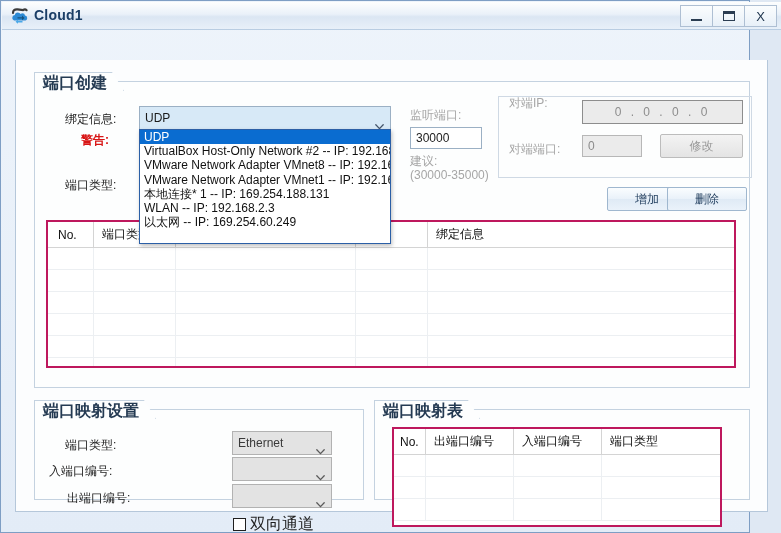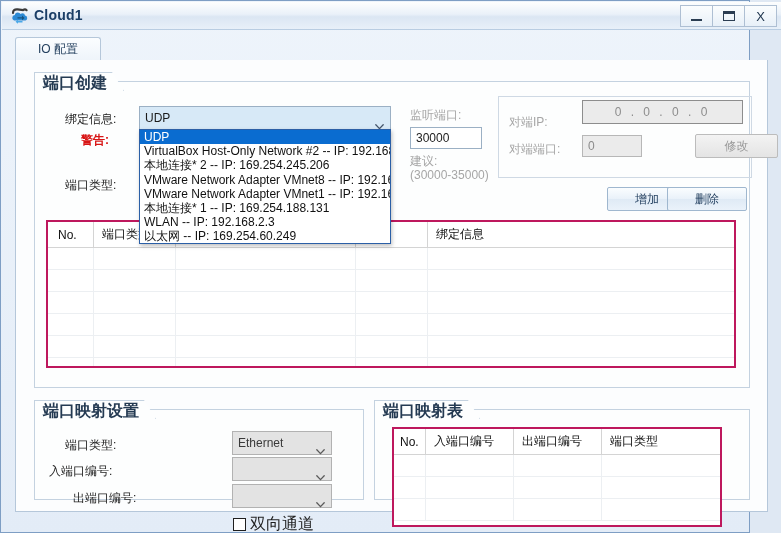--- a/index.html
+++ b/index.html
@@ -100,21 +100,21 @@
   }
   .btn{
     position:absolute;box-sizing:border-box;
     background:linear-gradient(180deg,#fafdff 0%,#e9f1f9 50%,#dfeaf5 51%,#eaf2fa 100%);
     border:1px solid #9fb7cf;border-radius:2px;
     color:#1f3c5c;font-size:12px;
     display:flex;align-items:center;justify-content:center;
   }
   .btn.disabled{
     background:linear-gradient(180deg,#f3f3f3 0%,#e4e4e4 100%);
-    border-color:#bcbcbc;color:#9a9a9a;margin-left:35px;
+    border-color:#bcbcbc;color:#9a9a9a;
   }
   .combo{
     position:absolute;box-sizing:border-box;
     border:1px solid #9bb0c4;background:#d7e9f7;
     height:24px;line-height:22px;padding:0 22px 0 5px;
     font-size:12px;color:#1b1b1b;
   }
   .combo .arrow{
     position:absolute;right:6px;top:8px;width:9px;height:6px;
   }
@@ -177,24 +177,20 @@
       <div class="winbtn">
           <i class="mini"></i>
         </div>
       <div class="winbtn">
           <i class="maxi"></i>
         </div>
       <div class="winbtn">X</div>
     </div>
   </div>
 
-  <div class="tabstrip">
-    <div class="tabline"></div>
-    <div class="tab">IO 配置</div>
-  </div>
 
   <div class="tabpanel">
 
     <div class="group" style="left:18px;top:12px;width:716px;height:316px;">
       <div class="gborder"></div>
       <div class="gtitle">端口创建</div>
       <div class="gbody">
 
         <div class="lbl" style="left:30px;top:29px;">绑定信息:</div>
         <div class="lbl warn" style="left:46px;top:50px;">警告:</div>
@@ -205,35 +201,34 @@
           <span class="arrow">
             <svg width="9" height="6" viewBox="0 0 9 6">
                 <path d="M0.8 0.8 L4.5 4.6 L8.2 0.8" fill="none" stroke="#44556b" stroke-width="1.3" stroke-linecap="round"></path>
               </svg>
           </span>
         </div>
 
         <div class="droplist" style="left:104px;top:47px;width:252px;height:115px;">
           <div class="dropitem sel">UDP</div>
           <div class="dropitem">VirtualBox Host-Only Network #2 -- IP: 192.168.56.1</div>
-          <div class="dropitem">本地连接* 2 -- IP: 169.254.245.206</div>
           <div class="dropitem">VMware Network Adapter VMnet8 -- IP: 192.168.17.1</div>
           <div class="dropitem">VMware Network Adapter VMnet1 -- IP: 192.168.16.1</div>
           <div class="dropitem">本地连接* 1 -- IP: 169.254.188.131</div>
           <div class="dropitem">WLAN -- IP: 192.168.2.3</div>
           <div class="dropitem">以太网 -- IP: 169.254.60.249</div>
         </div>
 
         <div class="lbl dim" style="left:375px;top:25px;">监听端口:</div>
         <input class="tinput" style="left: 375px; top: 45px; width: 72px;" value="30000">
         <div class="lbl dim" style="left:375px;top:71px;">建议:</div>
         <div class="lbl dim" style="left:375px;top:86px;">(30000-35000)</div>
 
         <div style="position:absolute;left:463px;top:14px;width:254px;height:82px;border:1px solid #cfd9e4;box-sizing:border-box;"></div>
-        <div class="lbl dim" style="left:474px;top:32px;">对端IP:</div>
+        <div class="lbl dim" style="left:474px;top:13px;">对端IP:</div>
         <div class="ipfield" style="left:547px;top:18px;width:161px;height:24px;">0 . 0 . 0 . 0</div>
         <div class="lbl dim" style="left:474px;top:59px;">对端端口:</div>
         <input class="tinput disabled" style="left: 547px; top: 53px; width: 60px;" value="0">
         <div class="btn disabled" style="left:625px;top:52px;width:83px;height:24px;">修改</div>
 
         <div class="btn" style="left:572px;top:105px;width:80px;height:24px;">增加</div>
         <div class="btn" style="left:632px;top:105px;width:80px;height:24px;">删除</div>
 
         <div class="tbl" style="left:11px;top:138px;width:690px;height:148px;">
           <div class="thead">
@@ -307,21 +302,21 @@
         <div class="lbl" style="left:14px;top:53px;">入端口编号:</div>
         <div class="combo grey empty" style="left:197px;top:47px;width:100px;">
           <span></span>
           <span class="arrow">
             <svg width="9" height="6" viewBox="0 0 9 6">
                 <path d="M0.8 0.8 L4.5 4.6 L8.2 0.8" fill="none" stroke="#5a5a5a" stroke-width="1.3" stroke-linecap="round"></path>
               </svg>
           </span>
         </div>
 
-        <div class="lbl" style="left:38px;top:80px;">出端口编号:</div>
+        <div class="lbl" style="left:32px;top:80px;">出端口编号:</div>
         <div class="combo grey empty" style="left:197px;top:74px;width:100px;">
           <span></span>
           <span class="arrow">
             <svg width="9" height="6" viewBox="0 0 9 6">
                 <path d="M0.8 0.8 L4.5 4.6 L8.2 0.8" fill="none" stroke="#5a5a5a" stroke-width="1.3" stroke-linecap="round"></path>
               </svg>
           </span>
         </div>
 
         <div class="chk" style="left:198px;top:104px;">
@@ -332,22 +327,22 @@
       </div>
     </div>
 
     <div class="group" style="left:358px;top:340px;width:376px;height:100px;">
       <div class="gborder"></div>
       <div class="gtitle">端口映射表</div>
       <div class="gbody">
         <div class="tbl" style="left:17px;top:17px;width:330px;height:100px;">
           <div class="thead">
             <div class="th" style="width:32px;padding-left:6px;">No.</div>
+            <div class="th" style="width:88px;">出端口编号</div>
             <div class="th" style="width:88px;">入端口编号</div>
-            <div class="th" style="width:88px;">出端口编号</div>
             <div class="th" style="flex:1;">端口类型</div>
           </div>
           <div class="trow">
             <div class="td" style="width:32px;"></div>
               <div class="td" style="width:88px;"></div>
             <div class="td" style="width:88px;"></div>
               <div class="td" style="flex:1;"></div>
           </div>
           <div class="trow">
             <div class="td" style="width:32px;"></div>

